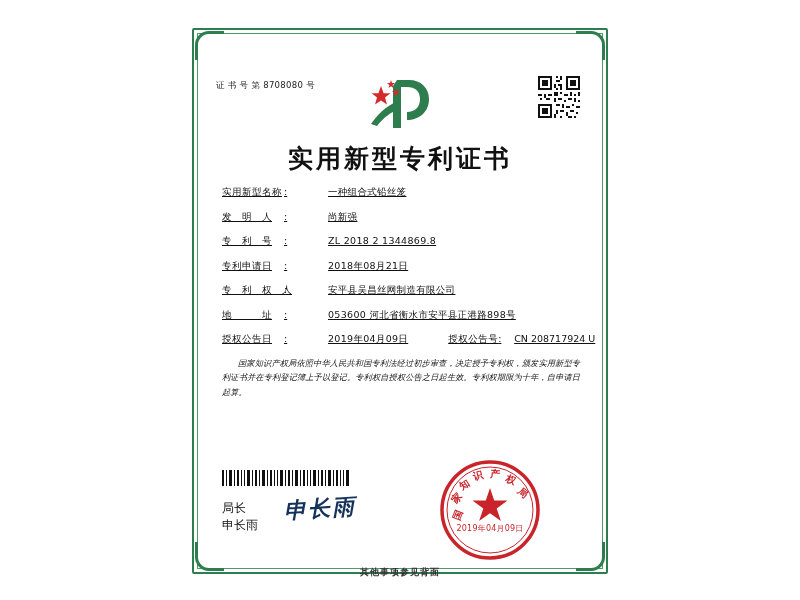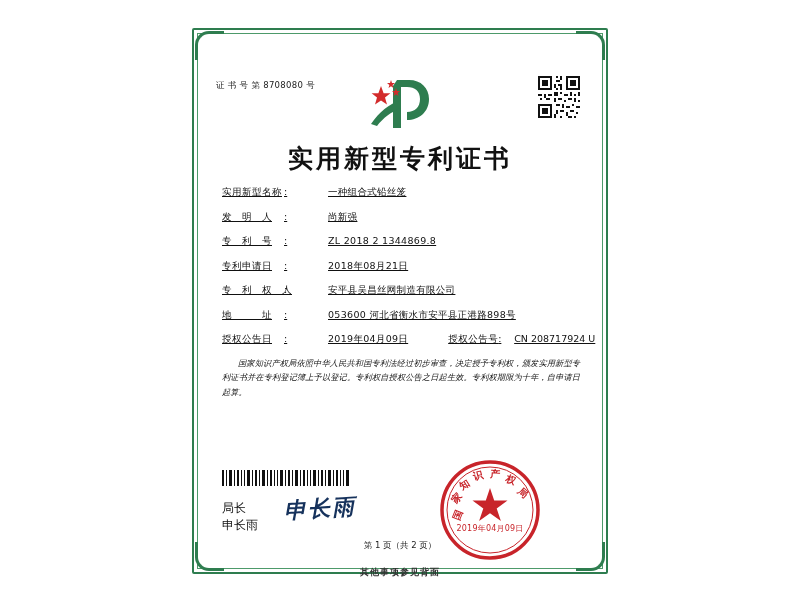--- a/index.html
+++ b/index.html
@@ -405,17 +405,16 @@
           <text transform="translate(24,32) rotate(-32)">知</text>
           <text transform="translate(36,22) rotate(-14)">识</text>
           <text transform="translate(52,19) rotate(4)">产</text>
           <text transform="translate(67,23) rotate(22)">权</text>
           <text transform="translate(79,34) rotate(42)">局</text>
         </g>
       </svg>
     </div>
     <div class="seal-date">2019年04月09日</div>
 
-    <div class="page-num">第 1 页（共 2 页）</div>
   </div>
 
   <div class="footnote">其他事项参见背面</div>
 </div>
 
 </body></html>

